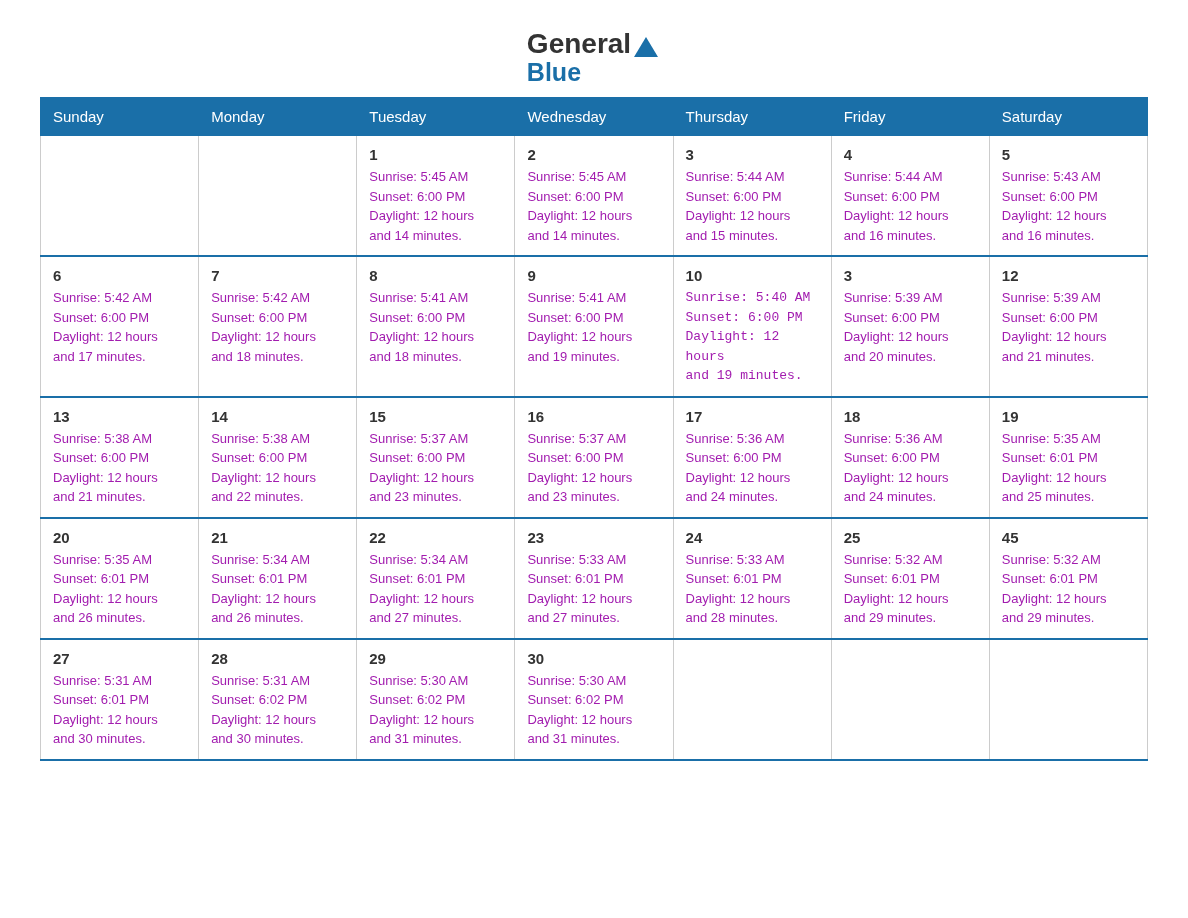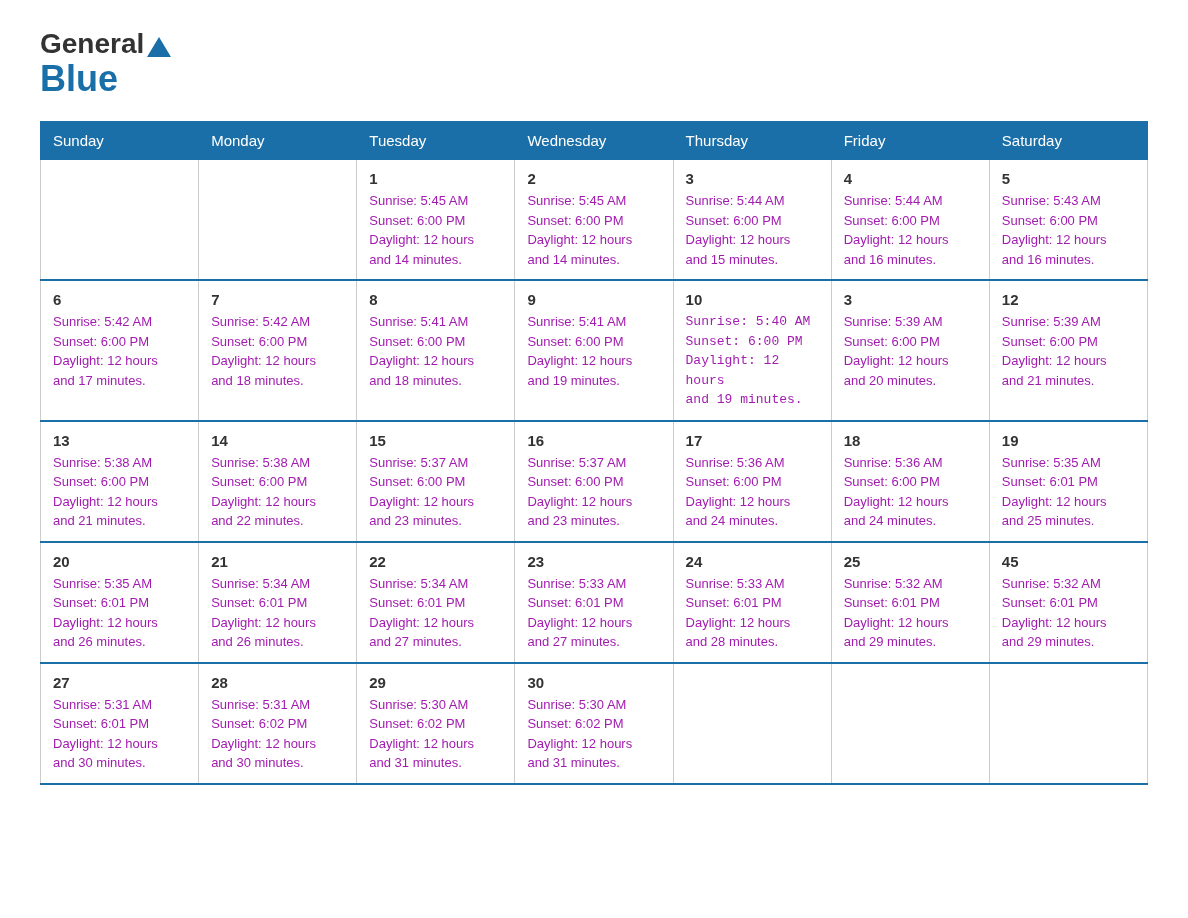--- a/index.html
+++ b/index.html
@@ -4,23 +4,23 @@
   <style>
     * { box-sizing: border-box; margin: 0; padding: 0; }
     body {
       font-family: Arial, sans-serif;
       background: #ffffff;
       color: #333;
       padding: 30px 40px;
     }
     .header-row {
       display: flex;
-      justify-content: flex-start;
+      justify-content: center;
       align-items: flex-start;
-      margin-bottom: 21px;
+      margin-bottom: 10px;
     }
     .logo {
       display: flex;
       flex-direction: column;
       align-items: flex-start;
     }
     .logo-text {
       font-size: 28px;
       font-weight: bold;
       color: #333;
@@ -36,21 +36,21 @@
       height: 0;
       border-left: 12px solid transparent;
       border-right: 12px solid transparent;
       border-bottom: 20px solid #1a6fa8;
       margin: 0 3px;
       position: relative;
       top: 3px;
     }
     .logo-blue {
       color: #1a6fa8;
-      font-size: 36px;
+      font-size: 25px;
       font-weight: bold;
     }
     .title-block {
       text-align: right;
     }
     .month-title {
       font-size: 52px;
       font-weight: bold;
       color: #333;
       line-height: 1.1;

